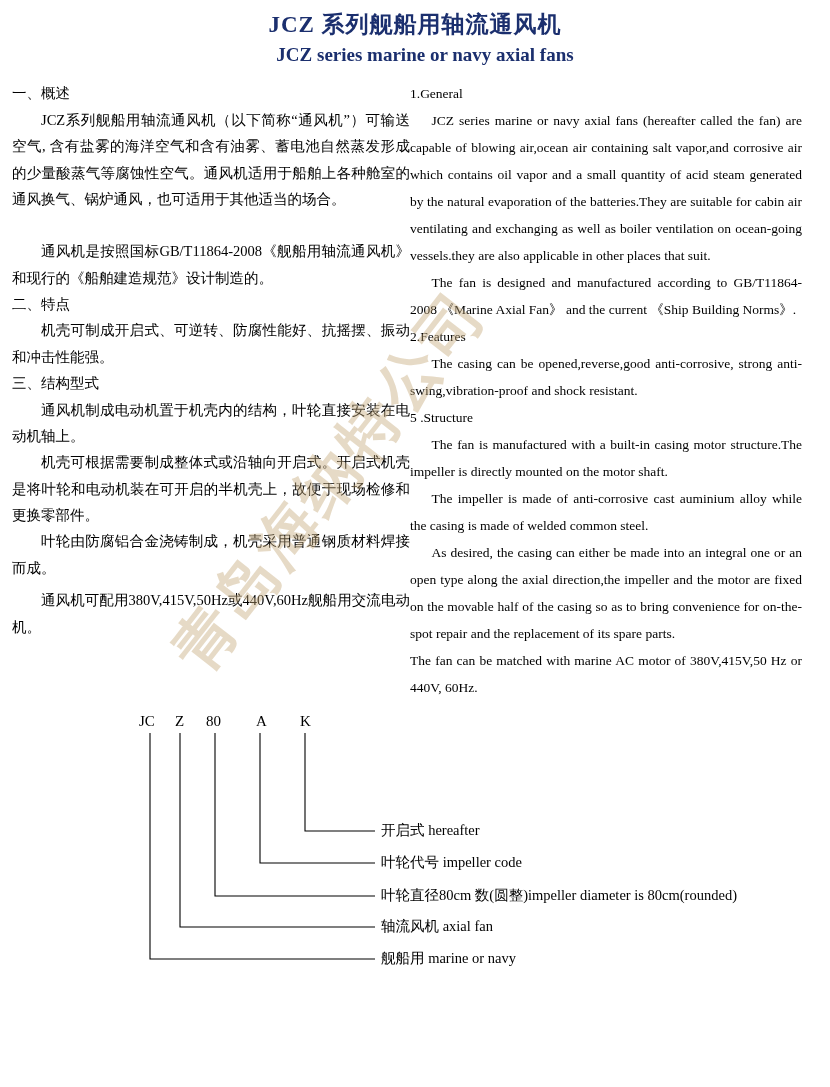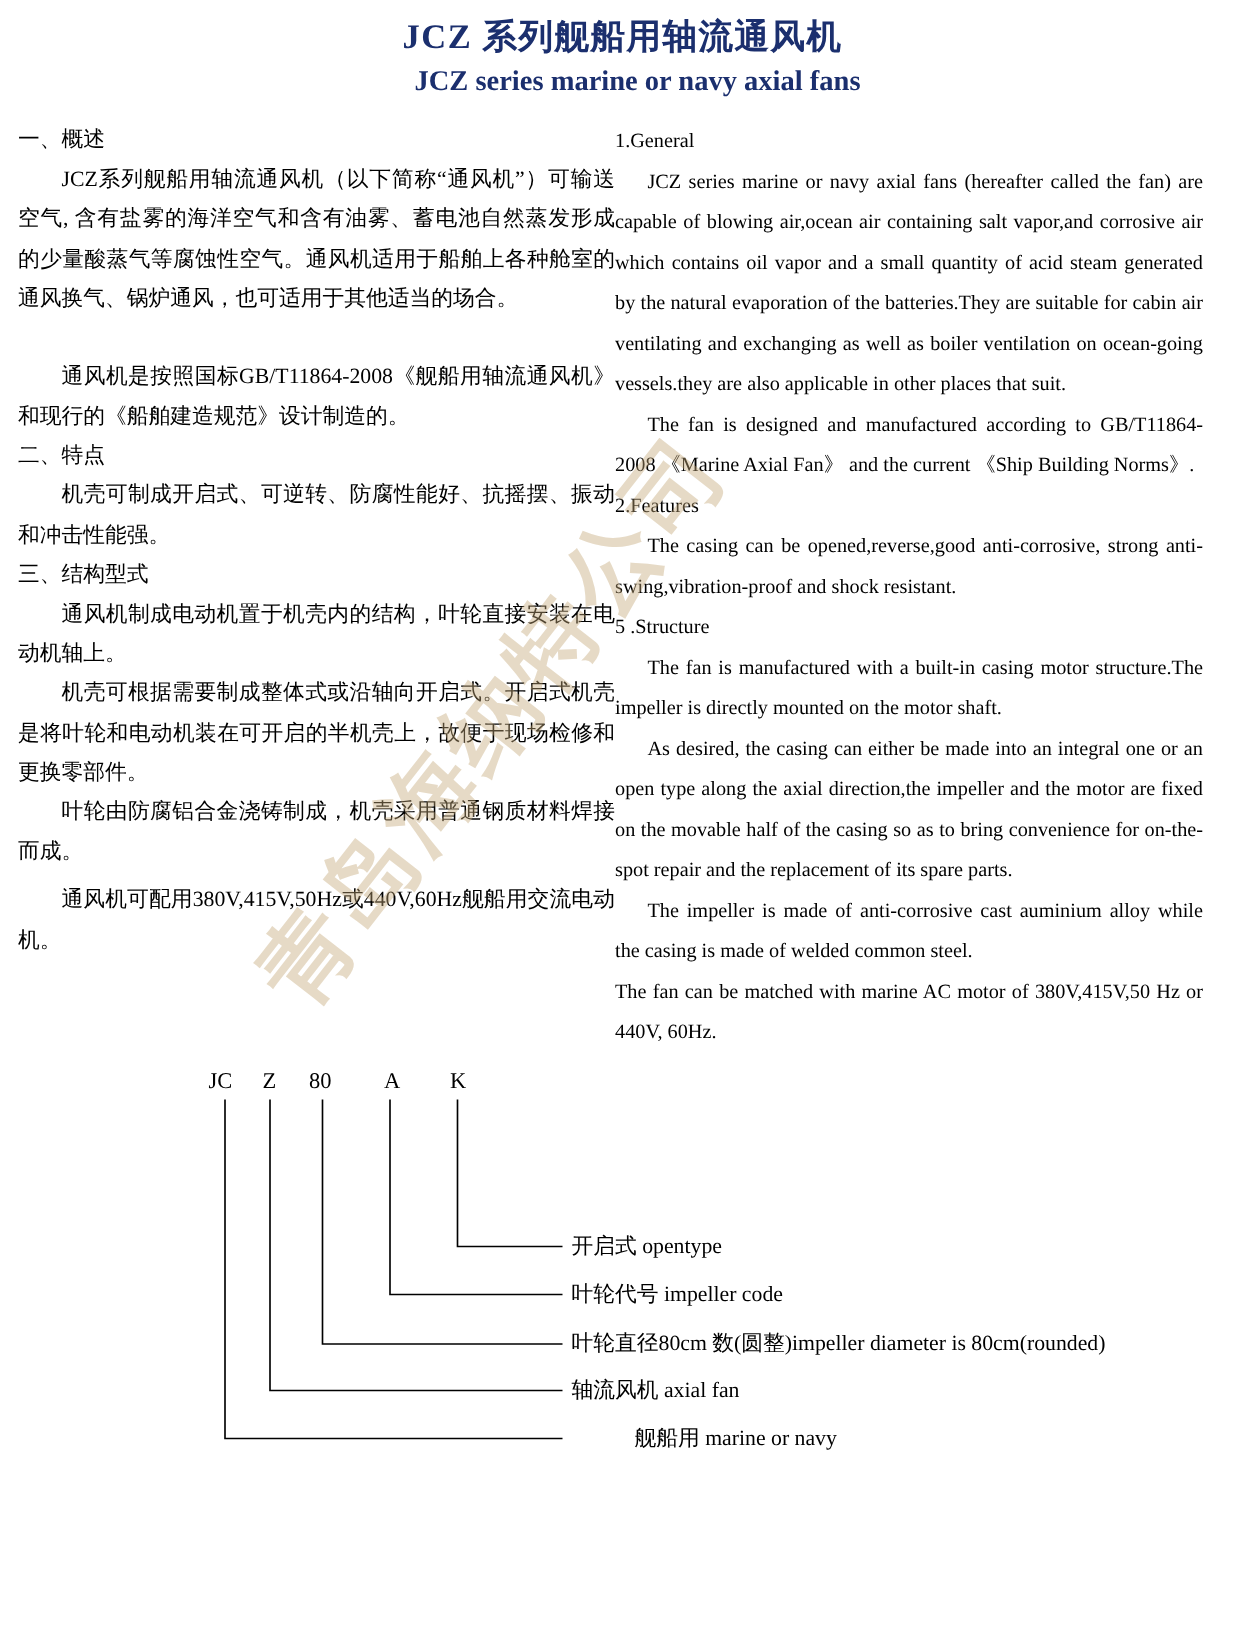--- a/index.html
+++ b/index.html
@@ -145,22 +145,22 @@
     </div>
 
     <div class="col-en">
       <p>1.General</p>
       <p class="p-indent1">JCZ series marine or navy axial fans (hereafter called the fan) are capable of blowing air,ocean air containing salt vapor,and corrosive air which contains oil vapor and a small quantity of acid steam generated by the natural evaporation of the batteries.They are suitable for cabin air ventilating and exchanging as well as boiler ventilation on ocean-going vessels.they are also applicable in other places that suit.</p>
       <p class="p-indent1">The fan is designed and manufactured according to GB/T11864-2008 《Marine Axial Fan》 and the current 《Ship Building Norms》.</p>
       <p>2.Features</p>
       <p class="p-indent1">The casing can be opened,reverse,good anti-corrosive, strong anti-swing,vibration-proof and shock resistant.</p>
       <p>5 .Structure</p>
       <p class="p-indent1">The fan is manufactured with a built-in casing motor structure.The impeller is directly mounted on the motor shaft.</p>
+      <p class="p-indent1">The impeller is made of anti-corrosive cast auminium alloy while the casing is made of welded common steel.</p>
       <p class="p-indent1">As desired, the casing can either be made into an integral one or an open type along the axial direction,the impeller and the motor are fixed on the movable half of the casing so as to bring convenience for on-the-spot repair and the replacement of its spare parts.</p>
-      <p class="p-indent1">The impeller is made of anti-corrosive cast auminium alloy while the casing is made of welded common steel.</p>
       <p>The fan can be matched with marine AC motor of 380V,415V,50 Hz or 440V, 60Hz.</p>
     </div>
   </div>
 
   <div class="diagram">
     <svg width="830" height="300" viewBox="0 0 830 300">
 
       <path d="M305,22 L305,120 L375,120" fill="none" stroke="#000" stroke-width="1.1"></path>
 
       <path d="M260,22 L260,152 L375,152" fill="none" stroke="#000" stroke-width="1.1"></path>
@@ -171,22 +171,22 @@
 
       <path d="M150,22 L150,248 L375,248" fill="none" stroke="#000" stroke-width="1.1"></path>
     </svg>
 
     <span class="code-char" style="left:139px; top:2px;">JC</span>
     <span class="code-char" style="left:175px; top:2px;">Z</span>
     <span class="code-char" style="left:206px; top:2px;">80</span>
     <span class="code-char" style="left:256px; top:2px;">A</span>
     <span class="code-char" style="left:300px; top:2px;">K</span>
 
-    <span class="leader-label" style="left:381px; top:110px;">开启式 opentype</span>
+    <span class="leader-label" style="left:381px; top:110px;">开启式 hereafter</span>
     <span class="leader-label" style="left:381px; top:142px;">叶轮代号 impeller code</span>
     <span class="leader-label" style="left:381px; top:175px;">叶轮直径80cm 数(圆整)impeller diameter is 80cm(rounded)</span>
     <span class="leader-label" style="left:381px; top:206px;">轴流风机 axial fan</span>
-    <span class="leader-label" style="left:381px; top:238px;margin-left:42px;">舰船用 marine or navy</span>
+    <span class="leader-label" style="left:381px; top:238px;">舰船用 marine or navy</span>
   </div>
 
   <div class="watermark">青岛海纳特公司</div>
 
 </div>
 
 </body></html>

